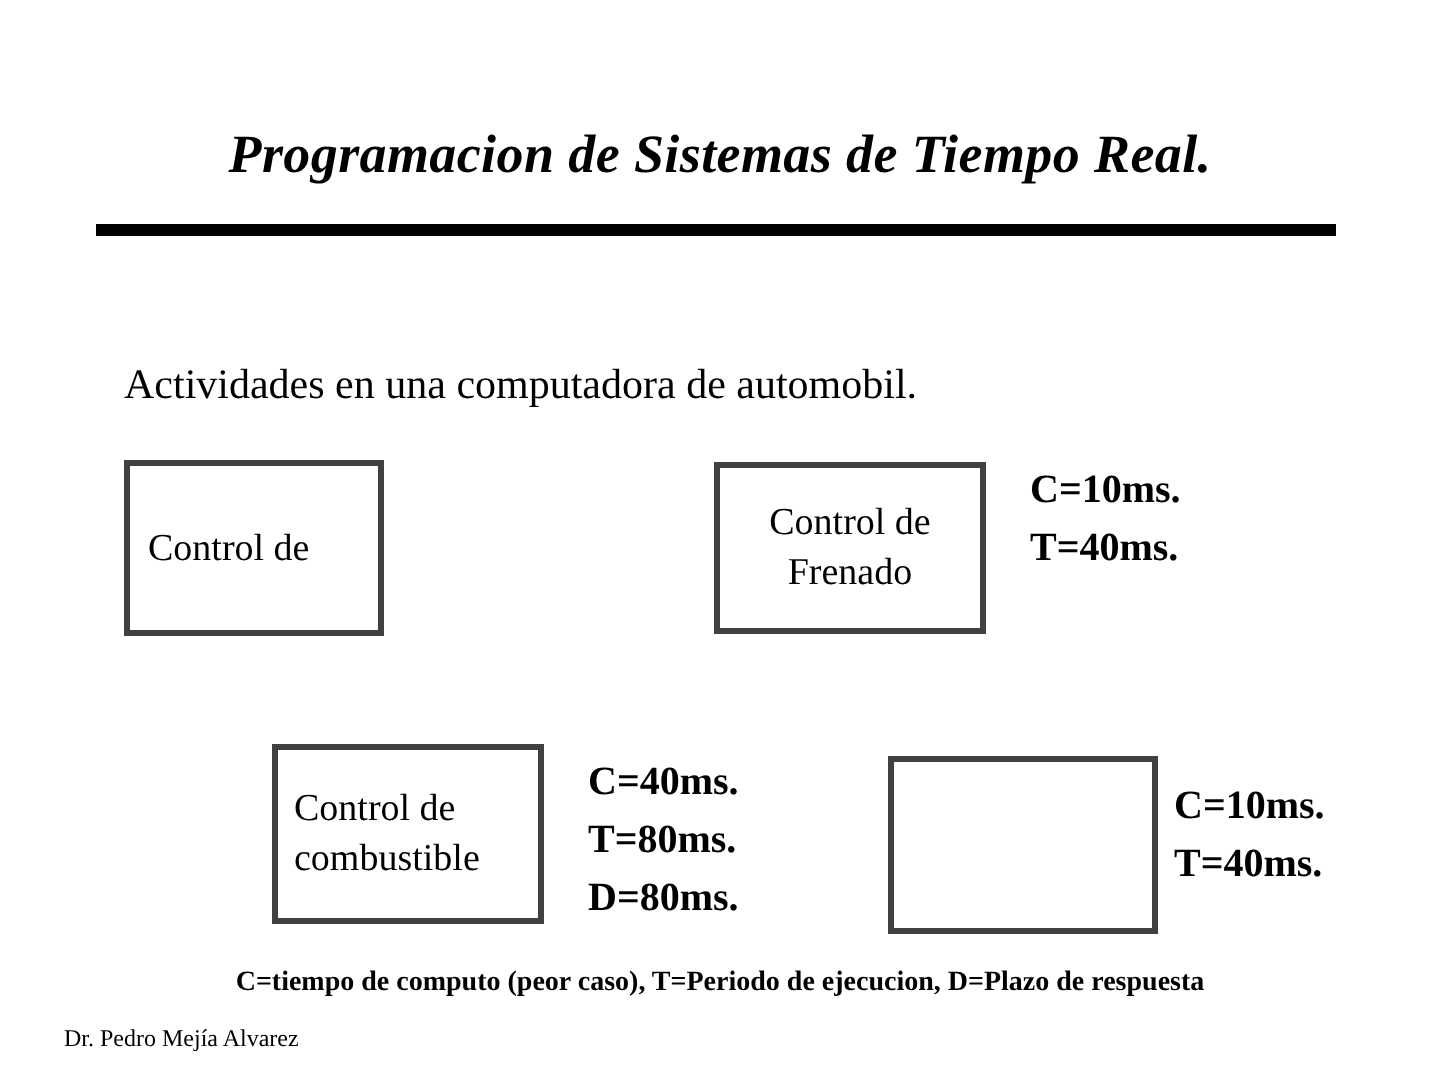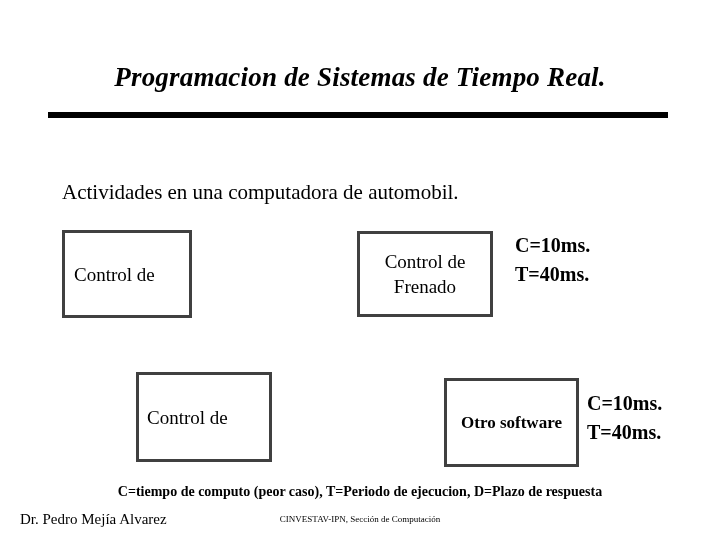--- a/index.html
+++ b/index.html
@@ -134,23 +134,23 @@
     text-align: center;
     font-size: 14px;
     font-weight: bold;
     line-height: 18px;
     white-space: nowrap;
   }
 
   
   .footer-author {
     position: absolute;
-    left: 20px;
+    left: 32px;
     top: 513px;
-    font-size: 15px;
+    font-size: 12px;
     line-height: 12px;
     white-space: nowrap;
   }
   .footer-org {
     position: absolute;
     left: 0;
     top: 513px;
     width: 720px;
     text-align: center;
     font-size: 9px;
@@ -186,31 +186,35 @@
     <span class="box-line">Control de</span>
     <span class="box-line">Frenado</span>
   </div>
   <div class="timing timing-frenado">
     <span class="t-line">C=10ms.</span>
     <span class="t-line">T=40ms.</span>
   </div>
 
   <div class="act-box box-combustible">
     <span class="box-line">Control de</span>
+    <span class="box-line">combustible</span>
+  </div>
+  <div class="timing timing-combustible">
+    <span class="t-line">C=40ms.</span>
+    <span class="t-line">T=80ms.</span>
+    <span class="t-line">D=80ms.</span>
   </div>
 
   <div class="act-box box-otro">
-    <span class="box-line">Otro software</span>
   </div>
   <div class="timing timing-otro">
     <span class="t-line">C=10ms.</span>
     <span class="t-line">T=40ms.</span>
   </div>
 
   <div class="legend-note">C=tiempo de computo (peor caso), T=Periodo de ejecucion, D=Plazo de respuesta</div>
 
   <div class="footer-author">Dr. Pedro Mejía Alvarez</div>
 
-  <div class="footer-org">CINVESTAV-IPN, Sección de Computación</div>
 
   <div class="footer-page">36</div>
 
 </div>
 
 </body></html>

